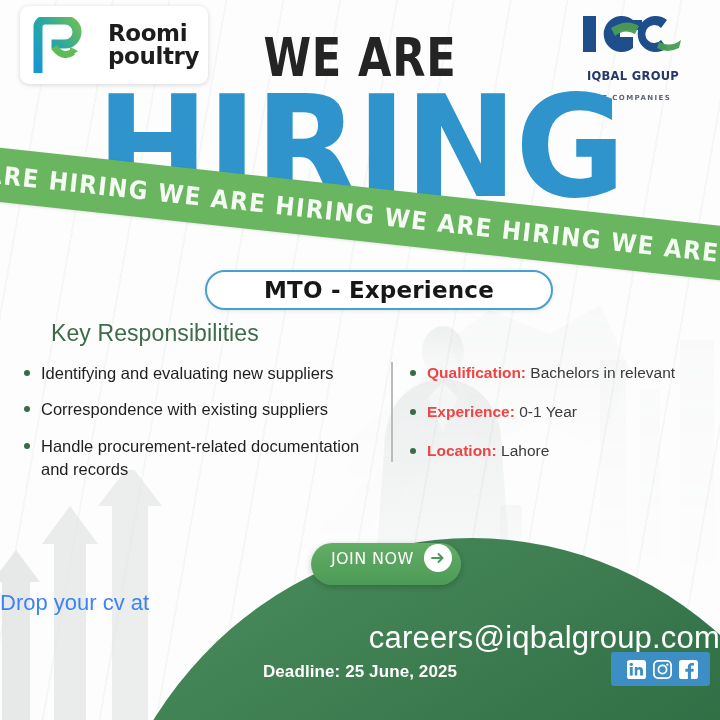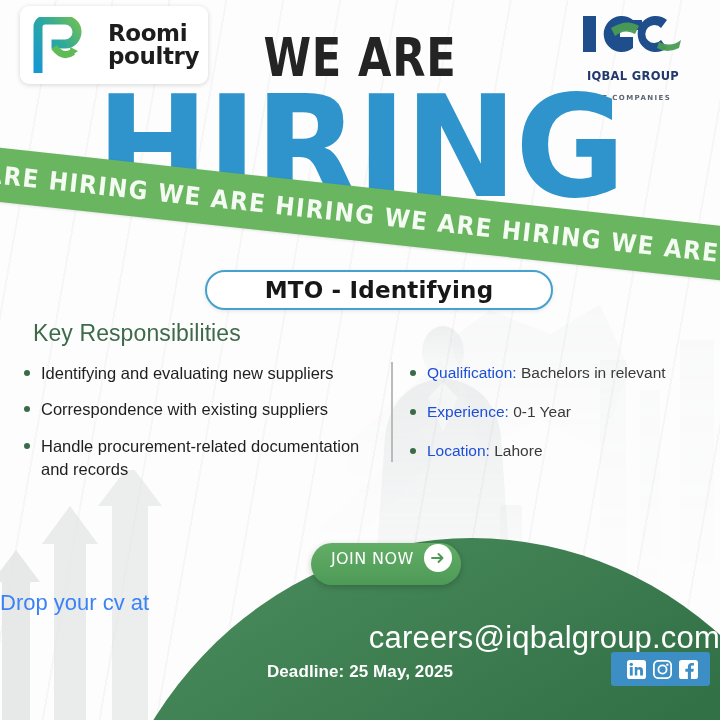--- a/index.html
+++ b/index.html
@@ -129,21 +129,21 @@
     box-shadow:0 1px 4px rgba(0,0,0,.10);
   }
   .pill span{
     font-family:"DejaVu Sans", sans-serif;
     font-weight:700; font-size:23px;
     color:#171717; letter-spacing:.2px;
   }
 
   
   .section-title{
-    position:absolute; left:33px; top:320px;
+    position:absolute; left:51px; top:320px;
     font-size:23px; color:#3D6B4A; font-weight:400;
     letter-spacing:.1px;
   }
 
   .col-left{ position:absolute; left:18px; top:362px; width:366px; }
   .col-right{ position:absolute; left:404px; top:362px; width:312px; }
 
   .divider{
     position:absolute; left:391px; top:362px;
     width:1.5px; height:100px;
@@ -159,21 +159,21 @@
     line-height:1.42;
     color:#1f1f1f;
   }
   li::before{
     content:"";
     position:absolute; left:6px; top:8px;
     width:6px; height:6px; border-radius:50%;
     background:#3A6B49;
   }
   .col-right li{ font-size:15.5px; margin-bottom:17px; }
-  .lbl{ font-weight:400; color:#1d4ed8; }
+  .lbl{ font-weight:700; color:#ef4444; }
   .val{ color:#3a3a3a; }
 
   
   .dome{
     position:absolute;
     left:92px; top:538px;
     width:760px; height:400px;
     border-radius:50% 50% 0 0 / 100% 100% 0 0;
     background:linear-gradient(150deg,#4E9160 0%,#327046 62%,#2C6840 100%);
   }
@@ -292,21 +292,21 @@
   </div>
 
   <div class="we-are">WE ARE</div>
   <div class="hiring">HIRING</div>
 
   <div class="ribbon">
     <div class="ribbon-text">ARE HIRING WE ARE HIRING WE ARE HIRING WE ARE HIRING W</div>
   </div>
 
   <div class="pill">
-    <span>MTO - Identifying</span>
+    <span>MTO - Experience</span>
   </div>
 
   <div class="section-title">Key Responsibilities</div>
 
   <div class="divider"></div>
 
   <div class="col-left">
     <ul>
       <li>Identifying and evaluating new suppliers</li>
       <li>Correspondence with existing suppliers</li>
@@ -337,21 +337,21 @@
     <span class="join-label">JOIN NOW</span>
     <span class="join-arrow">
       <svg width="16" height="16" viewBox="0 0 16 16">
         <path d="M2 8 h10 M8.5 4 L12.5 8 L8.5 12" fill="none" stroke="#4C9857" stroke-width="1.9" stroke-linecap="round" stroke-linejoin="round"></path>
       </svg>
     </span>
   </div>
 
   <div class="drop">Drop your cv at</div>
   <div class="email">careers@iqbalgroup.com</div>
-  <div class="deadline">Deadline: 25 May, 2025</div>
+  <div class="deadline">Deadline: 25 June, 2025</div>
 
   <div class="social">
     <span>
       <svg width="19" height="19" viewBox="0 0 20 20">
         <rect x="0" y="0" width="20" height="20" rx="3" fill="#ffffff"></rect>
         <rect x="3" y="7.4" width="3" height="9" fill="#3C8EC4"></rect>
         <circle cx="4.5" cy="4.6" r="1.8" fill="#3C8EC4"></circle>
         <path d="M8.2 16.4 V7.4 h2.9 v1.2 a3.2 3.2 0 0 1 5.7 2.1 v5.7 h-3 v-5 a1.5 1.5 0 0 0 -3 0 v5 z" fill="#3C8EC4"></path>
       </svg>
     </span>

